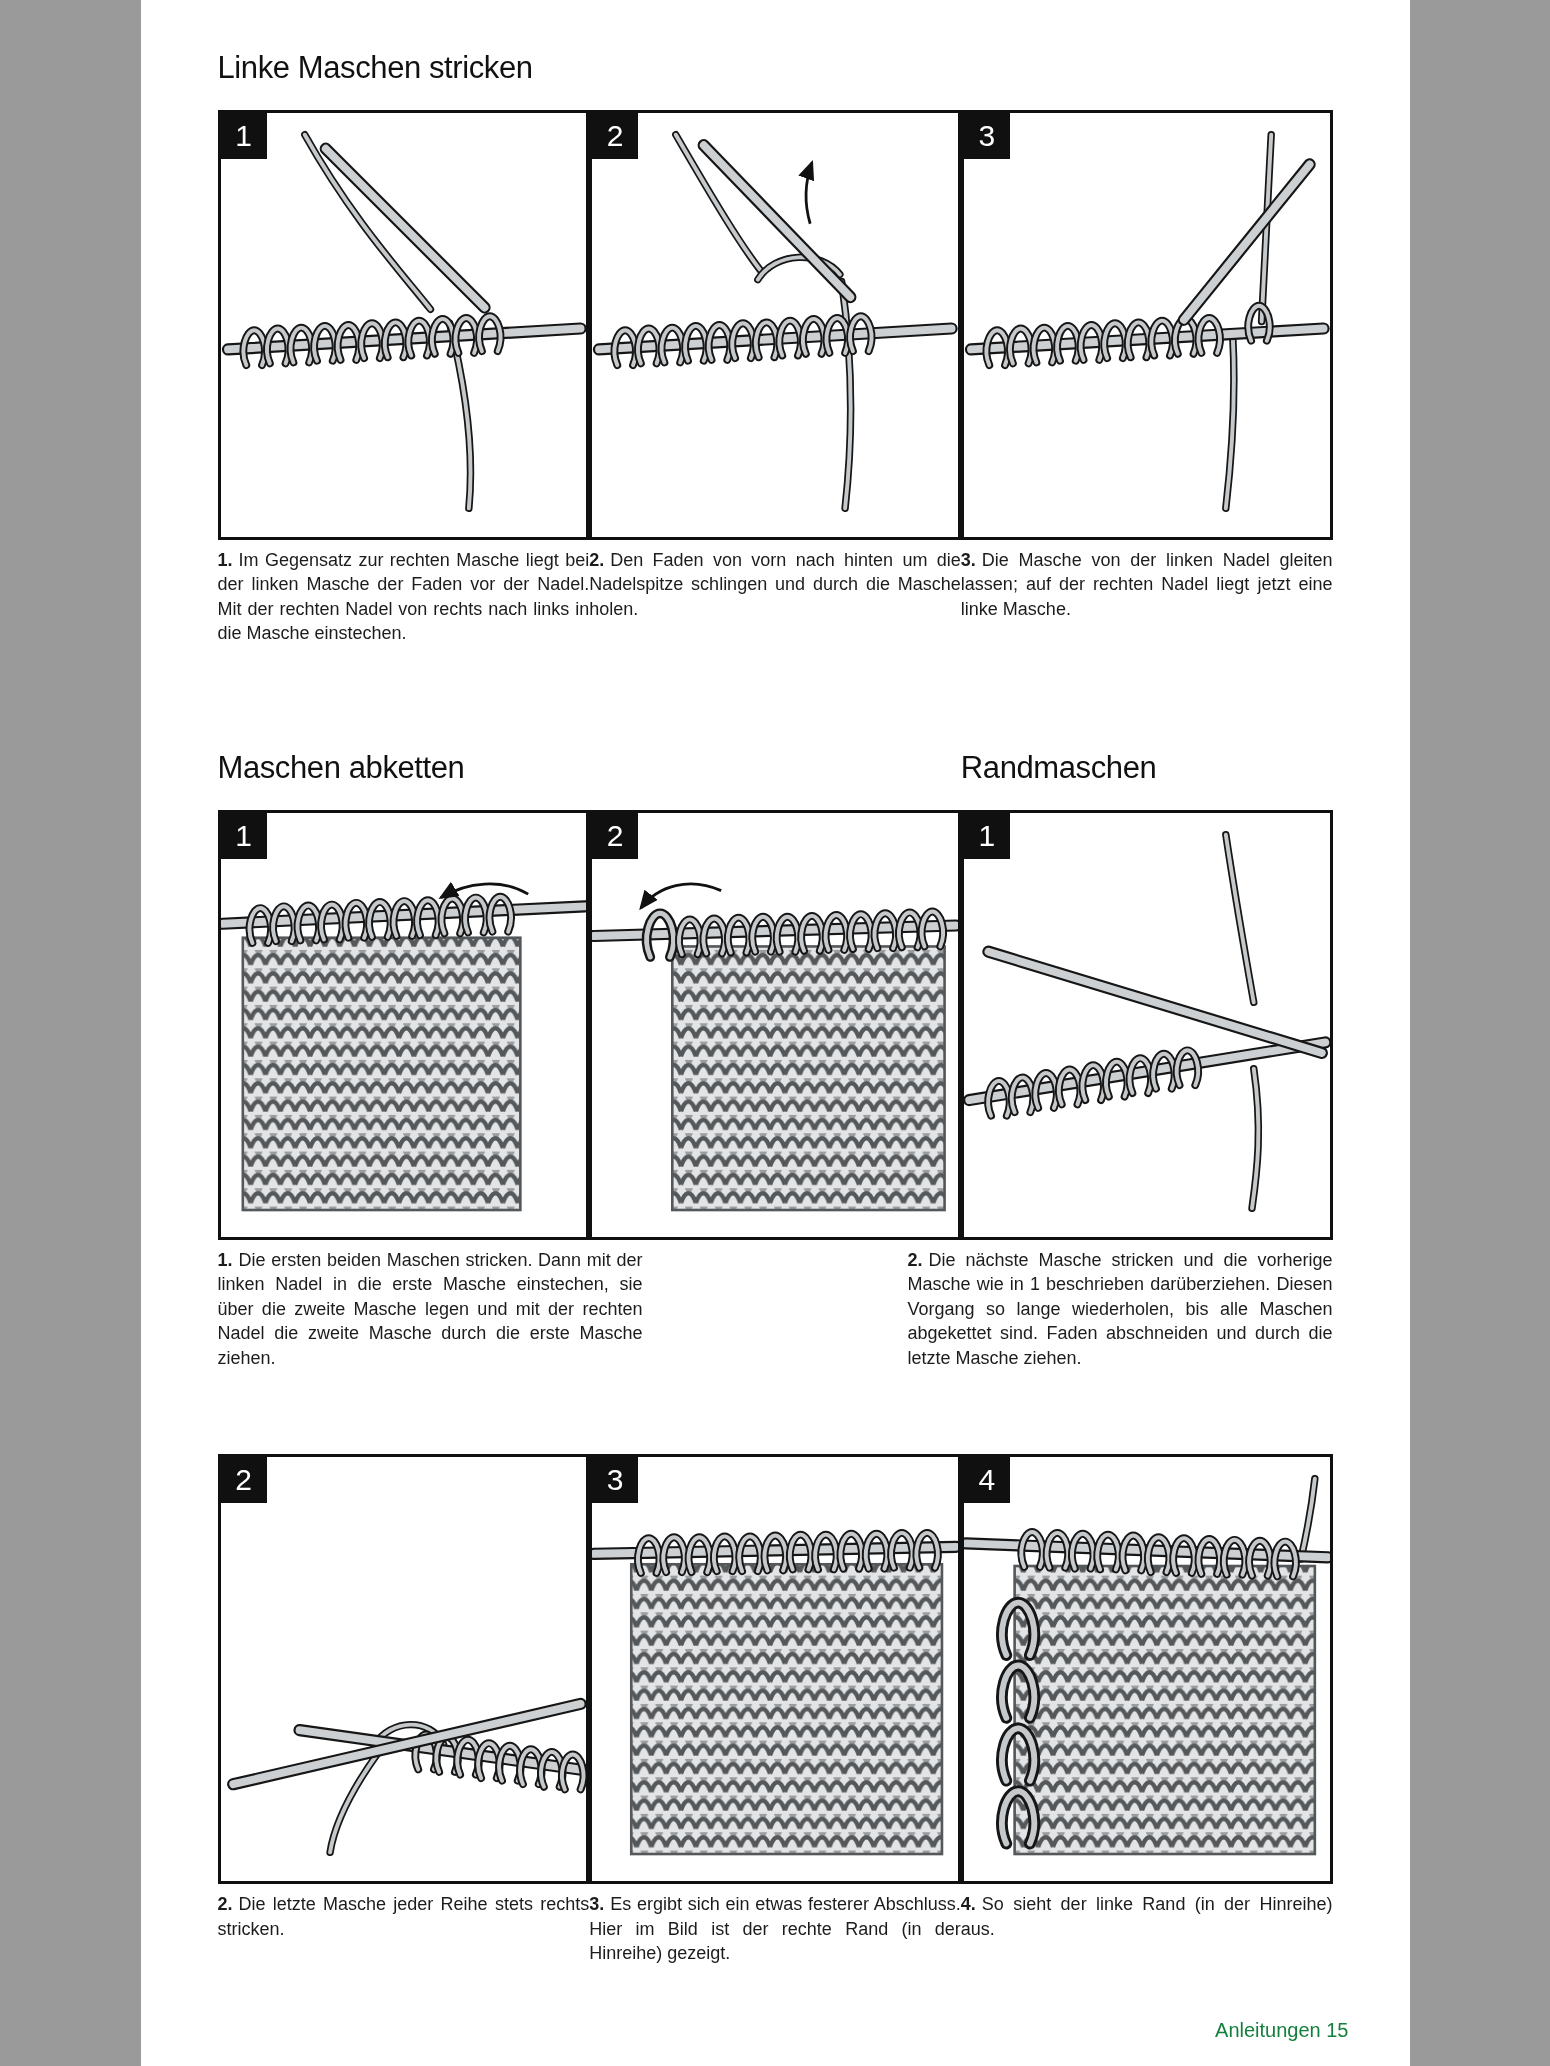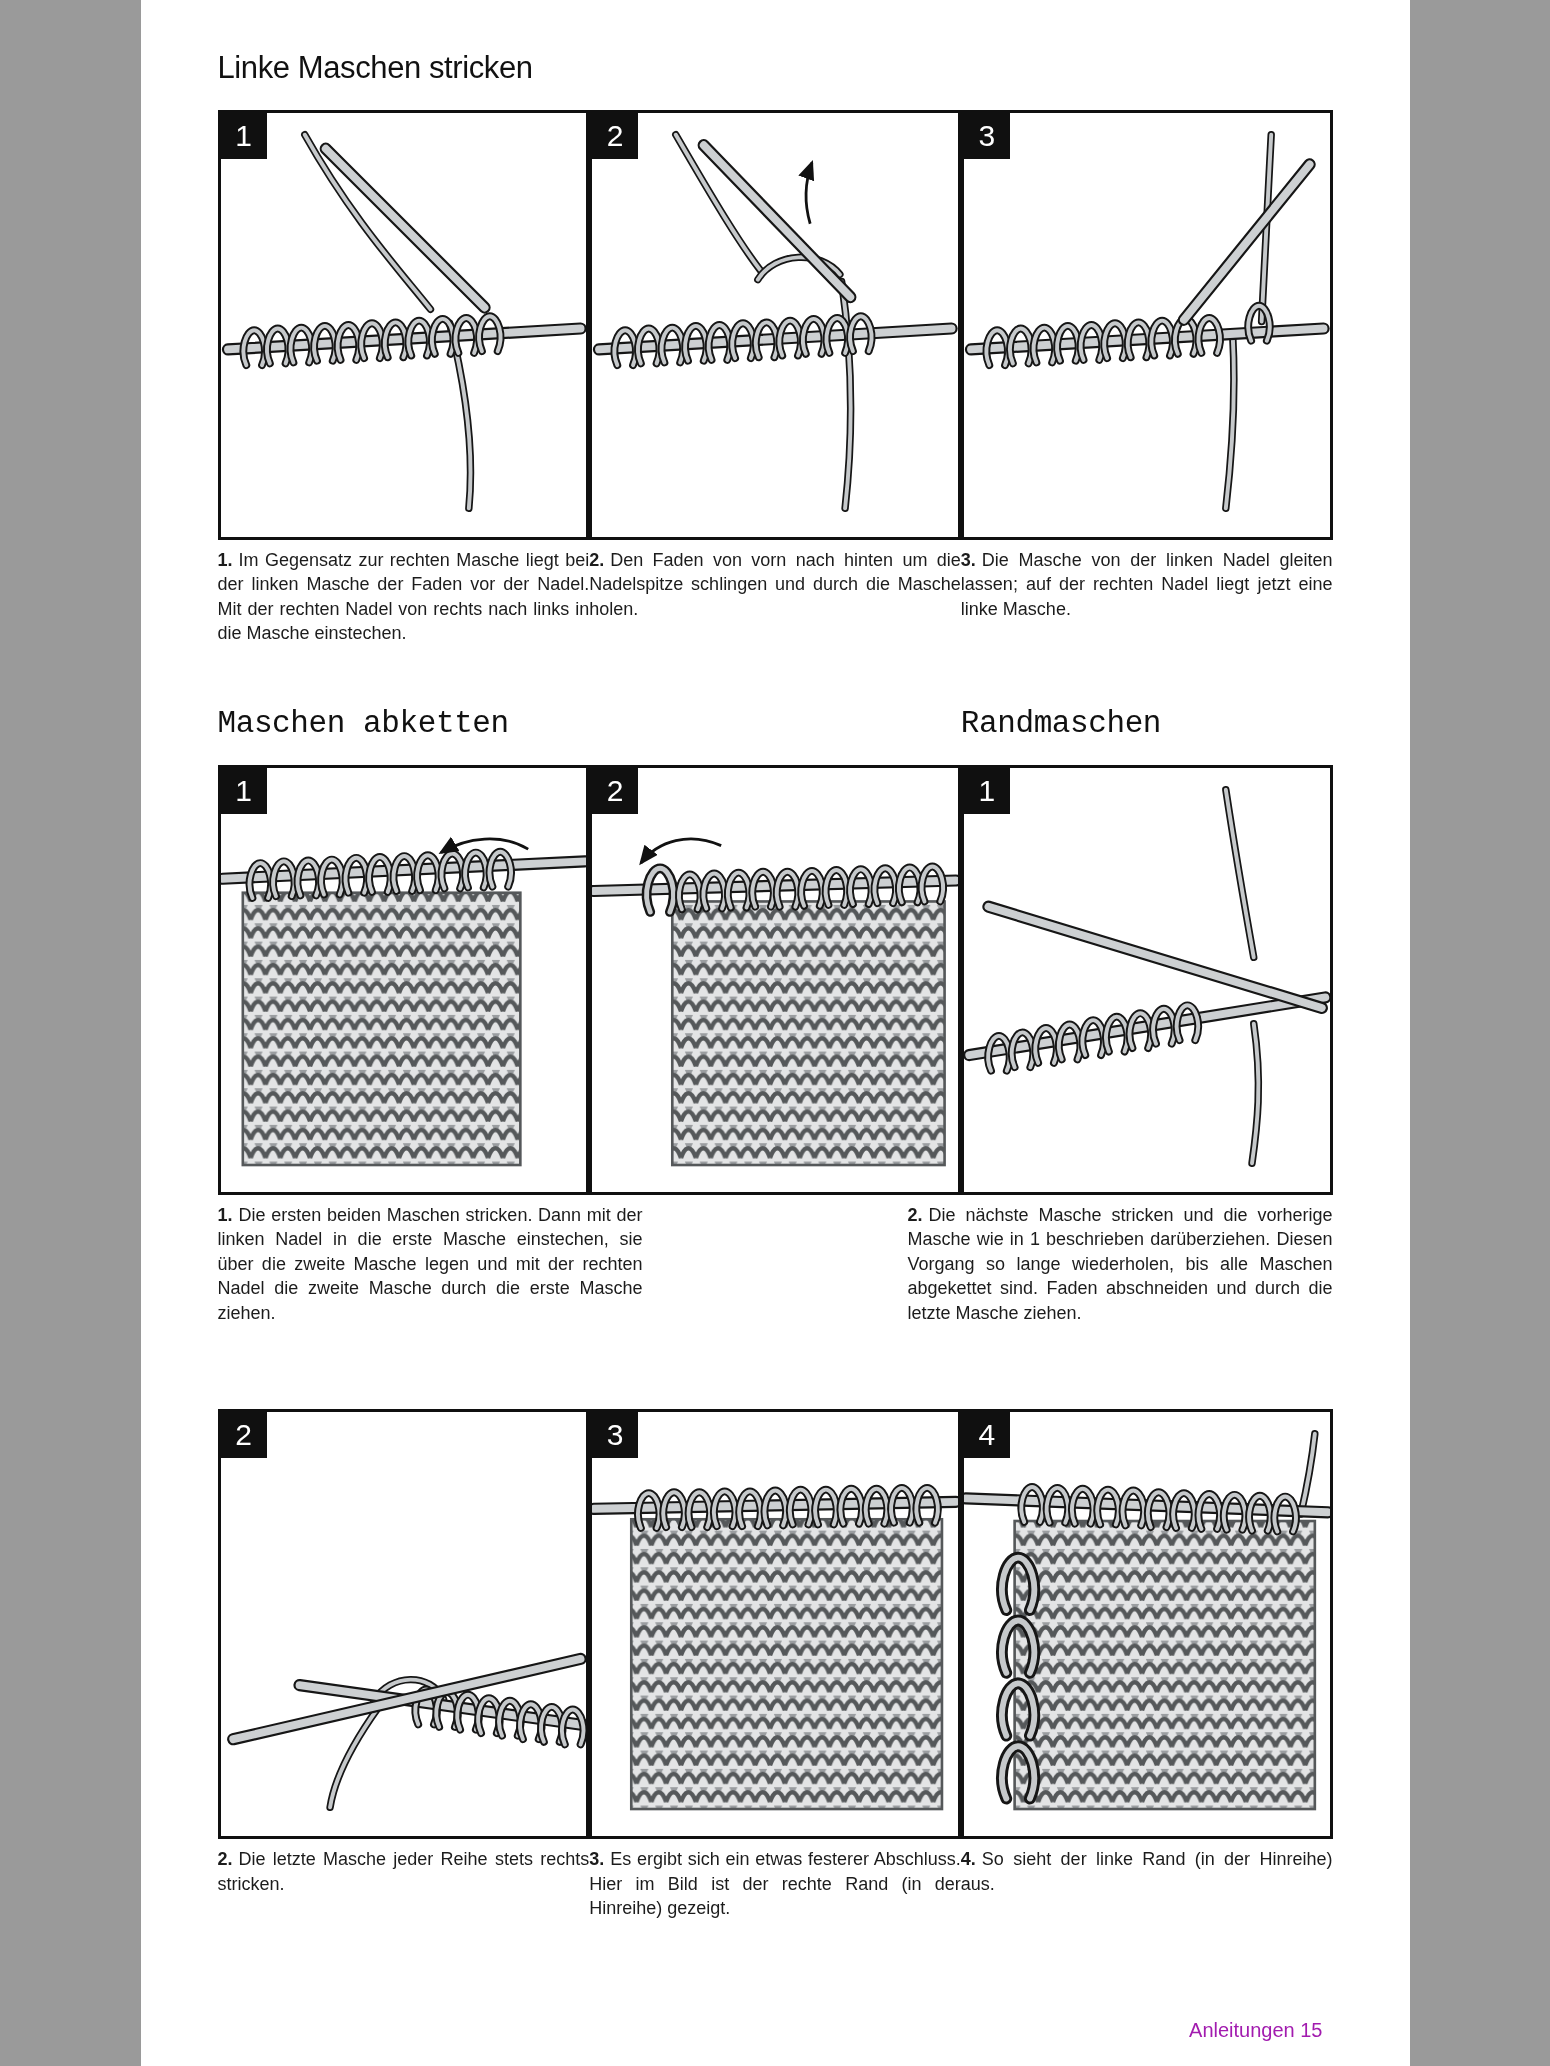--- a/index.html
+++ b/index.html
@@ -14,39 +14,39 @@
     color:#1a1a1a;
     overflow:hidden;
   }
   .row{display:flex;justify-content:space-between;}
   .col{width:425px;box-sizing:border-box;}
   h2.sec-title{
     margin:0;font-size:31px;font-weight:500;letter-spacing:-0.4px;color:#111;
   }
   .figs-row{margin-top:24px;}
   .caps-row{margin-top:8px;}
-  .head2-row{margin-top:60px;font-family:Liberation Mono, monospace;}
+  .head2-row{margin-top:104px;}
   .figs-row.row3{margin-top:84px;}
   .fig{
     position:relative;width:425px;height:430px;
     border:3px solid #101010;background:#fff;box-sizing:border-box;
   }
   .badge{
     position:absolute;top:0;left:0;z-index:3;
     width:46px;height:46px;background:#101010;color:#fff;
     font-size:30px;display:flex;align-items:center;justify-content:center;
   }
   svg.art{position:absolute;inset:0;width:100%;height:100%;}
   .cap{
     margin:0;font-size:18px;line-height:1.36;text-align:justify;color:#1c1c1c;
   }
   .cap b{font-weight:bold;margin-right:6px;}
   .footer{
-    position:absolute;right:87px;bottom:24px;
-    font-size:20px;color:#a21caf;
+    position:absolute;right:61px;bottom:24px;
+    font-size:20px;color:#15803d;
   }
   
   .lo{fill:none;stroke:#161616;stroke-width:9;stroke-linecap:round}
   .li{fill:none;stroke:#c6c9cb;stroke-width:4.5;stroke-linecap:round}
   .no{fill:none;stroke:#161616;stroke-width:14;stroke-linecap:round}
   .ni{fill:none;stroke:#cdd0d2;stroke-width:9;stroke-linecap:round}
   .yo{fill:none;stroke:#161616;stroke-width:8.5;stroke-linecap:round}
   .yi{fill:none;stroke:#c6c9cb;stroke-width:4.5;stroke-linecap:round}
   .ar{fill:none;stroke:#111;stroke-width:3.2}
   .fab{fill:url(#knit);stroke:#55585a;stroke-width:3}

